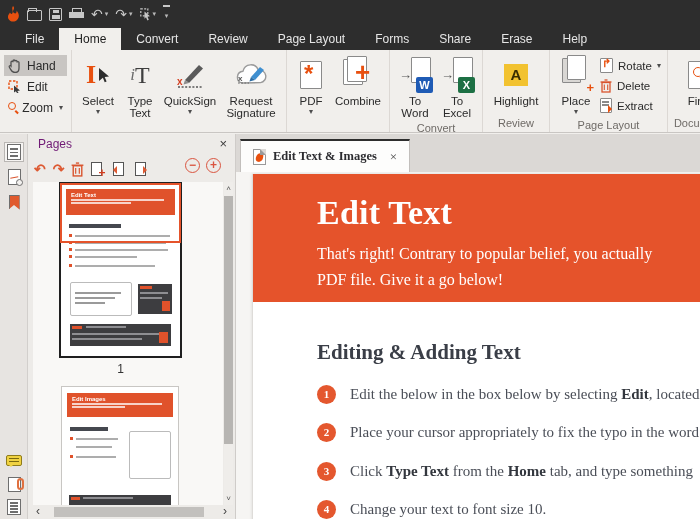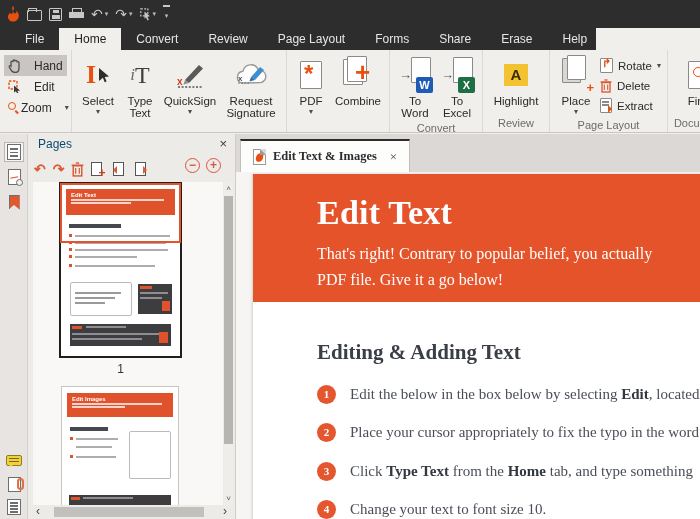--- a/index.html
+++ b/index.html
@@ -24,30 +24,30 @@
   .printer:before { content:""; position:absolute; top:0; left:3px; width:8px; height:4px; border:1.5px solid #c7c7c7; }
   .printer:after { content:""; position:absolute; top:4px; left:0; width:15px; height:6px; background:#c7c7c7; }
   .mini-caret { font-size:7px; color:#b9b9b9; }
   .ptr-svg { width:11px; height:13px; }
   .customize { display:flex; flex-direction:column; align-items:center; gap:1px; }
   .customize .bar { width:7px; height:2px; background:#c7c7c7; }
   .win-title { position:absolute; left:473px; top:0; height:28px; line-height:28px;
                color:#d9d9d9; font-size:12px; white-space:nowrap; }
 
   
-  .tabrow { position:absolute; left:0; top:28px; width:596px; height:22px; background:#2d2d2d;
+  .tabrow { position:absolute; left:0; top:28px; width:700px; height:22px; background:#2d2d2d;
             display:flex; align-items:stretch; padding-left:10px; }
   .mtab { color:#e6e6e6; font-size:12px; line-height:22px; padding:0 15px; white-space:nowrap; }
   .mtab.active { background:#f1efec; color:#1c1c1c; }
 
   
   .ribbon { position:absolute; left:0; top:50px; width:700px; height:83px; background:#f1efec;
             border-bottom:1px solid #c9c6c3; display:flex; }
   .navcol { width:72px; padding:5px 4px 0 4px; border-right:1px solid #dcd8d4; }
-  .navitem { display:flex; align-items:center; gap:13px; height:21px; padding:0 4px; font-size:12px; color:#2b2b2b; }
+  .navitem { display:flex; align-items:center; gap:6px; height:21px; padding:0 4px; font-size:12px; color:#2b2b2b; }
   .navitem.selected { background:#c8c5c2; }
   .rgroup { display:flex; flex-direction:column; border-right:1px solid #dcd8d4; }
   .rbtns { display:flex; flex:1; align-items:stretch; padding:3px 4px 0 4px; }
   .gname { text-align:center; font-size:11px; color:#6f6b67; padding:1px 6px 3px 6px; white-space:nowrap; }
   .rbtn { display:flex; flex-direction:column; align-items:center; padding:2px 3px; }
   .ricon { height:40px; display:flex; align-items:center; justify-content:center; }
   .rlabel { font-size:11.5px; line-height:12px; color:#2b2b2b; text-align:center; white-space:pre-line; }
   .caret { font-size:8px; color:#4d4d4d; line-height:9px; text-align:center; }
   .page-ico { position:relative; background:#fff; border:1.5px solid #8a8a8a; border-radius:1px; }
   .smallcol { display:flex; flex-direction:column; justify-content:flex-start; padding:4px 2px 0 2px; gap:3px; }
@@ -80,21 +80,21 @@
   .sig-page b { position:absolute; right:-3px; bottom:-2px; width:7px; height:7px; border:1.5px solid #6e6e6e; border-radius:50%; background:#f3f1ef; }
   .comment { width:16px; height:11px; background:#f0d241; border:1px solid #8f7c1c; border-radius:2px; position:relative; }
   .comment i { position:absolute; left:2px; right:2px; height:1px; background:#7a690f; }
   .comment:after { content:""; position:absolute; left:2px; bottom:-4px; border:2.5px solid transparent; border-top-color:#f0d241; }
   .clip-page { width:13px; height:15px; border:1.5px solid #6e6e6e; background:#fff; position:relative; }
   .clip-page b { position:absolute; right:-4px; top:0px; width:7px; height:12px; border:2px solid #e0703f; border-radius:4px; }
 
   
   .ppanel { width:208px; background:#edebe8; position:relative; border-right:1px solid #cfccc9; }
   .ppanel .phead { position:absolute; left:0; top:0; right:0; height:22px; }
-  .ppanel .ptitle { position:absolute; left:10px; top:3px; font-size:12px; color:#0c4a6e; }
+  .ppanel .ptitle { position:absolute; left:10px; top:3px; font-size:12px; color:#701a75; }
   .ppanel .pclose { position:absolute; right:8px; top:2px; font-size:13px; color:#3c3c3c; }
   .ptools { position:absolute; left:6px; top:24px; height:22px; display:flex; align-items:center; gap:7px; }
   .ptool { color:#dd5a33; font-size:14px; font-weight:bold; line-height:16px; }
   .tpage { width:11px; height:14px; border:1.5px solid #555; background:#fff; position:relative; }
   .tpage .plus { position:absolute; right:-4px; bottom:-5px; color:#d43c1e; font-size:12px; font-weight:bold; }
   .tpage .tri-l { position:absolute; left:-5px; top:3px; border:4px solid transparent; border-right-color:#dd5a33; }
   .tpage .tri-r { position:absolute; right:-6px; top:3px; border:4px solid transparent; border-left-color:#dd5a33; }
   .zoomset { position:absolute; right:14px; top:24px; display:flex; gap:6px; }
   .zcircle { width:15px; height:15px; border:1.6px solid #da5540; border-radius:50%; color:#da5540;
              font-size:12px; line-height:12px; text-align:center; font-weight:bold; }

